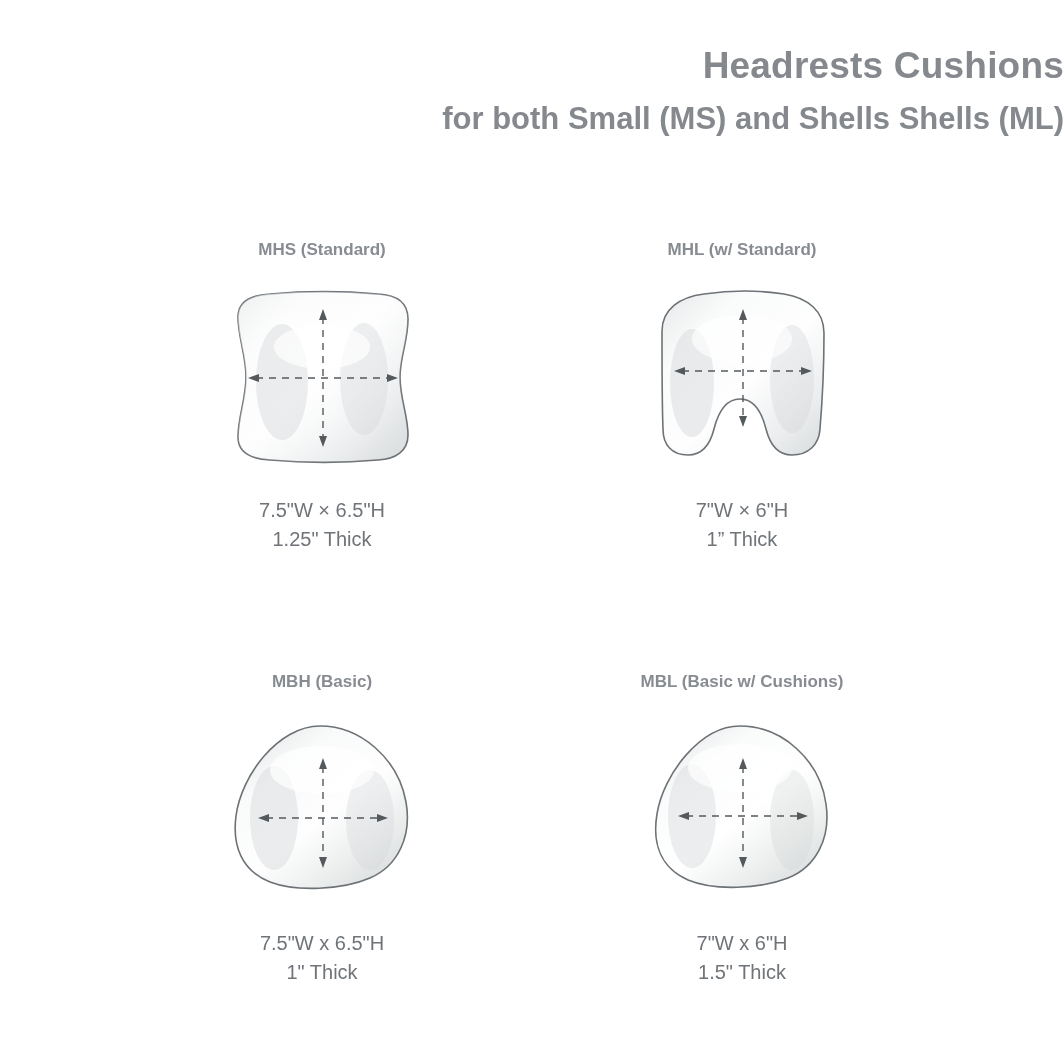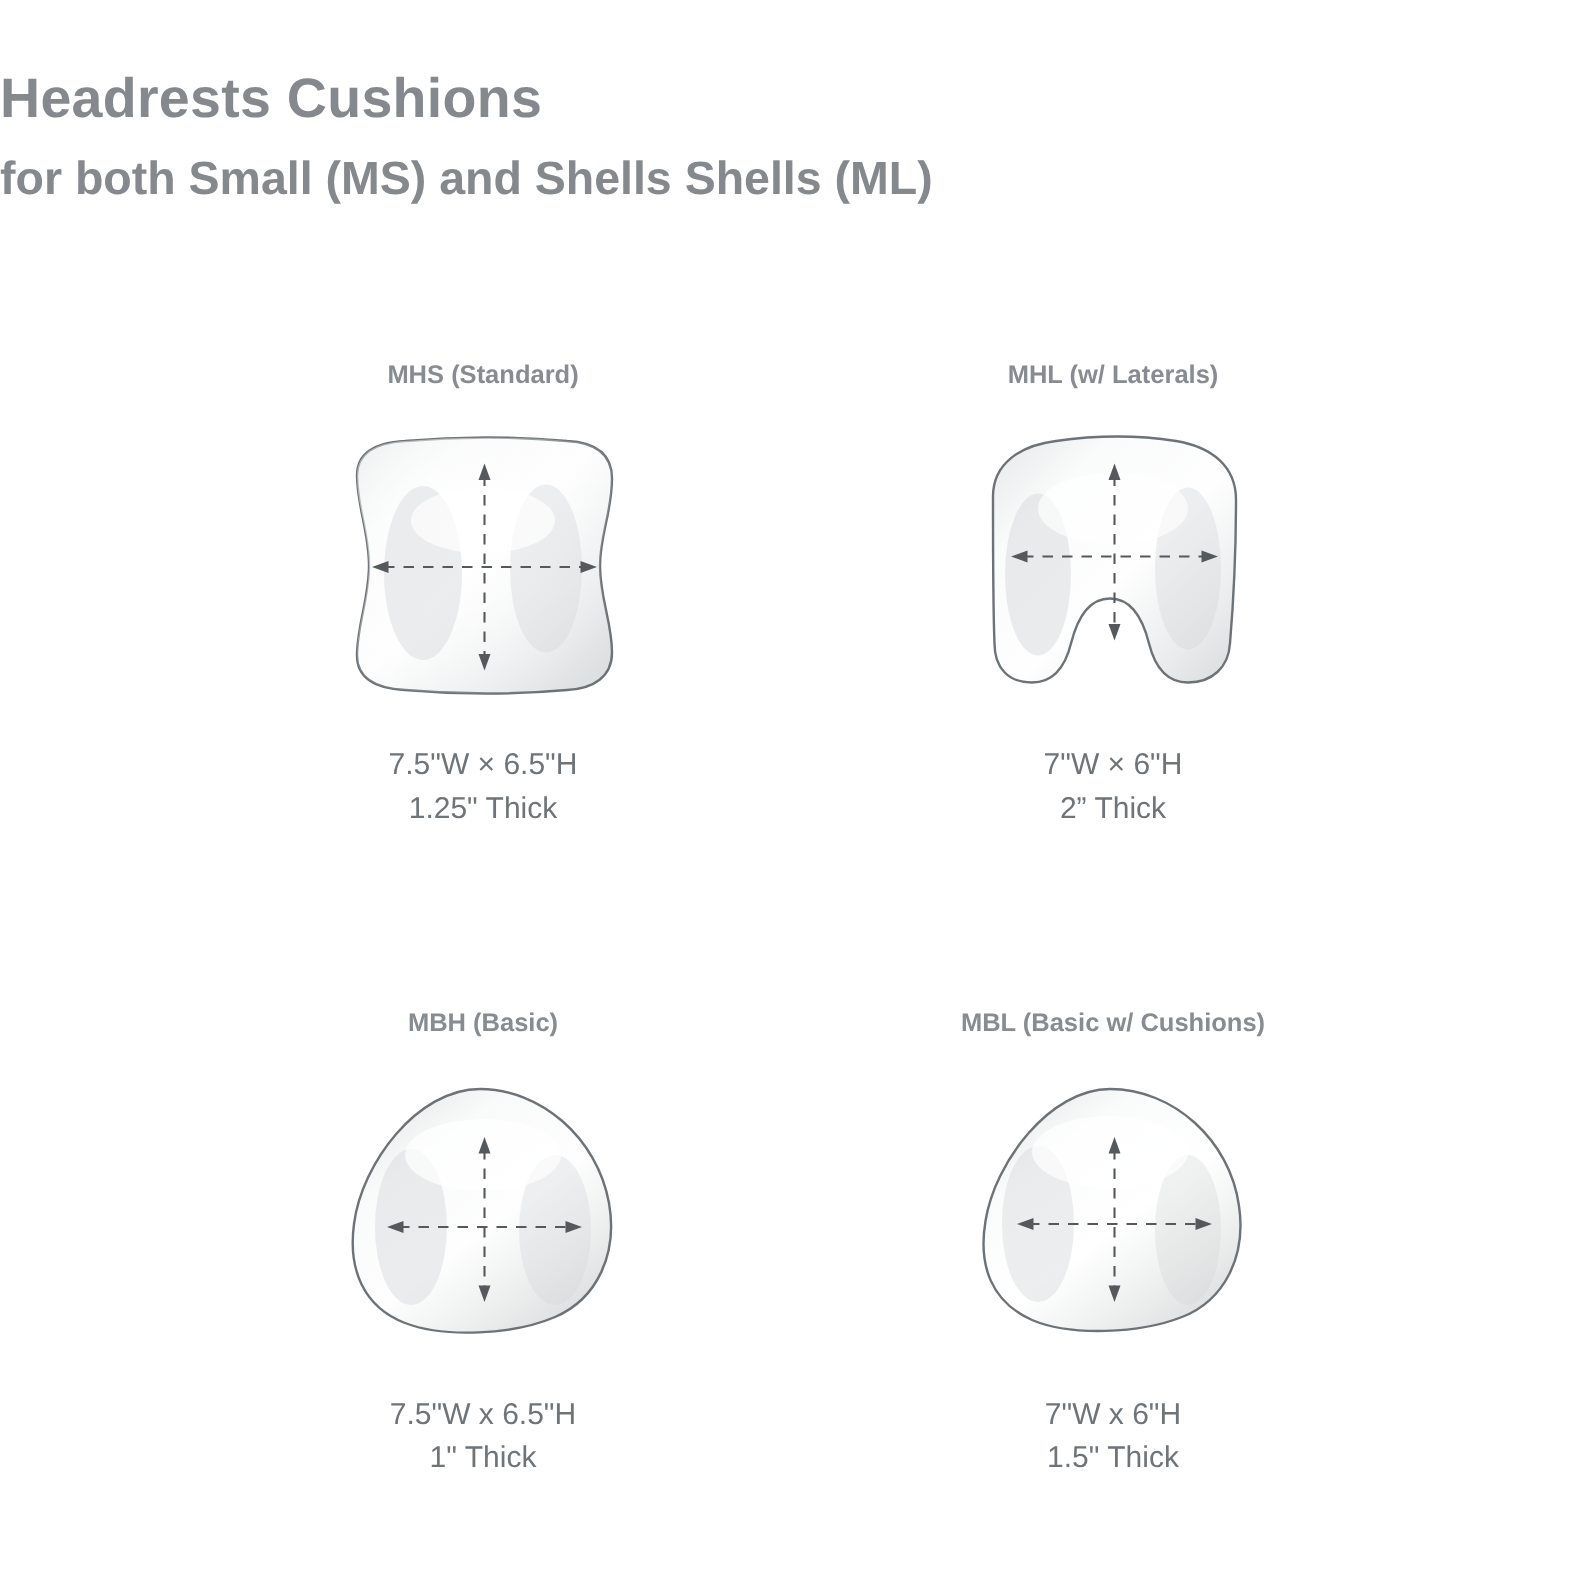--- a/index.html
+++ b/index.html
@@ -17,21 +17,21 @@
   .page {
     position: relative;
     width: 1064px;
     height: 1064px;
     box-sizing: border-box;
   }
 
   
   .header {
     padding-top: 42px;
-    text-align: left;
+    text-align: right;
   }
   .title {
     font-size: 37px;
     font-weight: bold;
     color: #85898e;
     letter-spacing: 0.2px;
     margin: 0;
     line-height: 1.28;
   }
   .subtitle {
@@ -142,21 +142,21 @@
             </g>
           </svg>
         </div>
         <div class="dims">
           <span>7.5"W × 6.5"H</span>
           <span class="line2">1.25" Thick</span>
         </div>
       </div>
 
       <div class="cell">
-        <div class="cell-label">MHL (w/ Laterals)</div>
+        <div class="cell-label">MHL (w/ Standard)</div>
         <div class="shape-wrap">
           <svg width="220" height="180" viewBox="0 0 220 180">
             <defs>
               <linearGradient id="gmhl" x1="0" y1="0" x2="1" y2="1">
                 <stop offset="0%" stop-color="#e6e8e9"></stop>
                 <stop offset="25%" stop-color="#fafbfb"></stop>
                 <stop offset="55%" stop-color="#fefefe"></stop>
                 <stop offset="80%" stop-color="#ebedee"></stop>
                 <stop offset="100%" stop-color="#d8dbdc"></stop>
               </linearGradient>
@@ -176,21 +176,21 @@
             <g fill="#55595c">
               <polygon points="111,22 107,33 115,33"></polygon>
               <polygon points="111,140 107,129 115,129"></polygon>
               <polygon points="42,84 53,80 53,88"></polygon>
               <polygon points="180,84 169,80 169,88"></polygon>
             </g>
           </svg>
         </div>
         <div class="dims">
           <span>7"W × 6"H</span>
-          <span class="line2">2” Thick</span>
+          <span class="line2">1” Thick</span>
         </div>
       </div>
     </div>
 
     <div class="row row-2">
 
       <div class="cell">
         <div class="cell-label">MBH (Basic)</div>
         <div class="shape-wrap">
           <svg width="220" height="180" viewBox="0 0 220 180">

